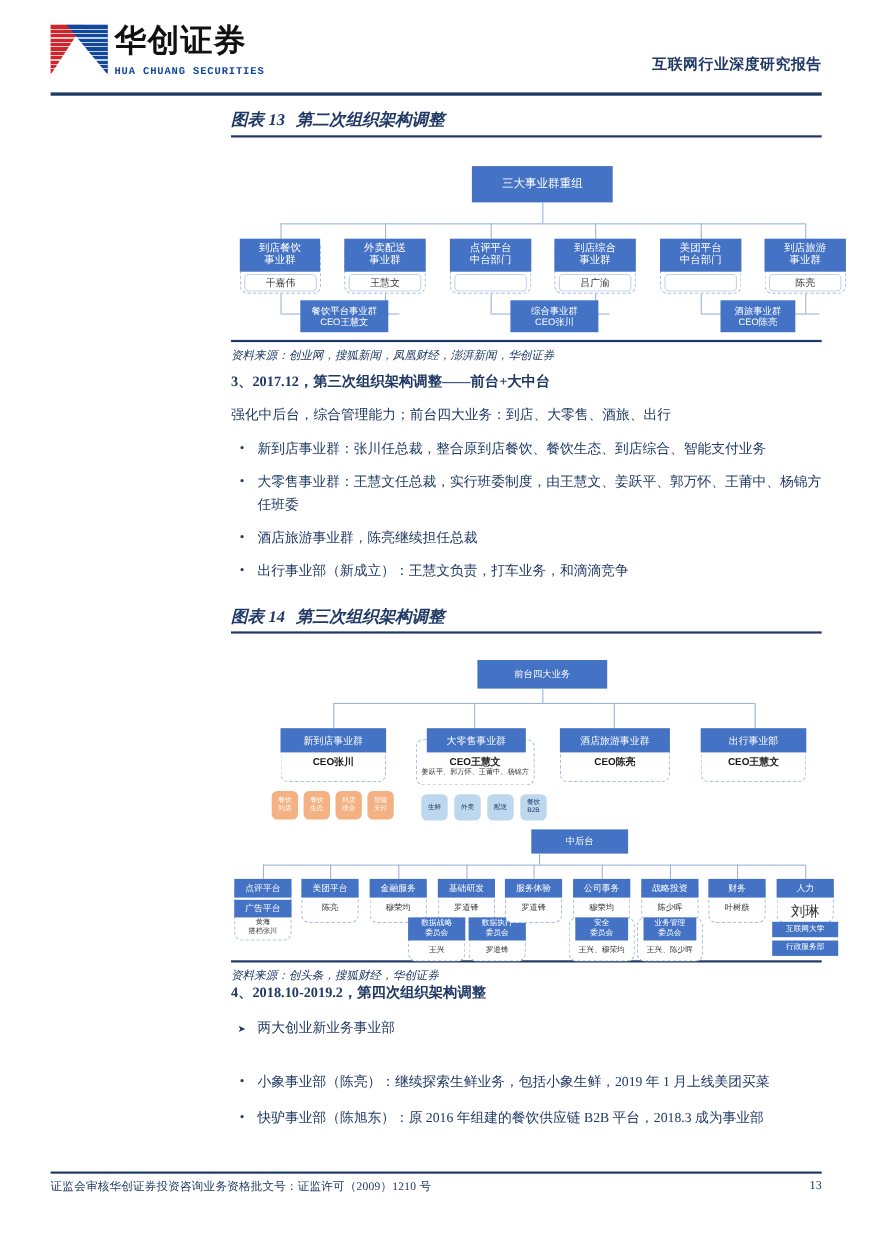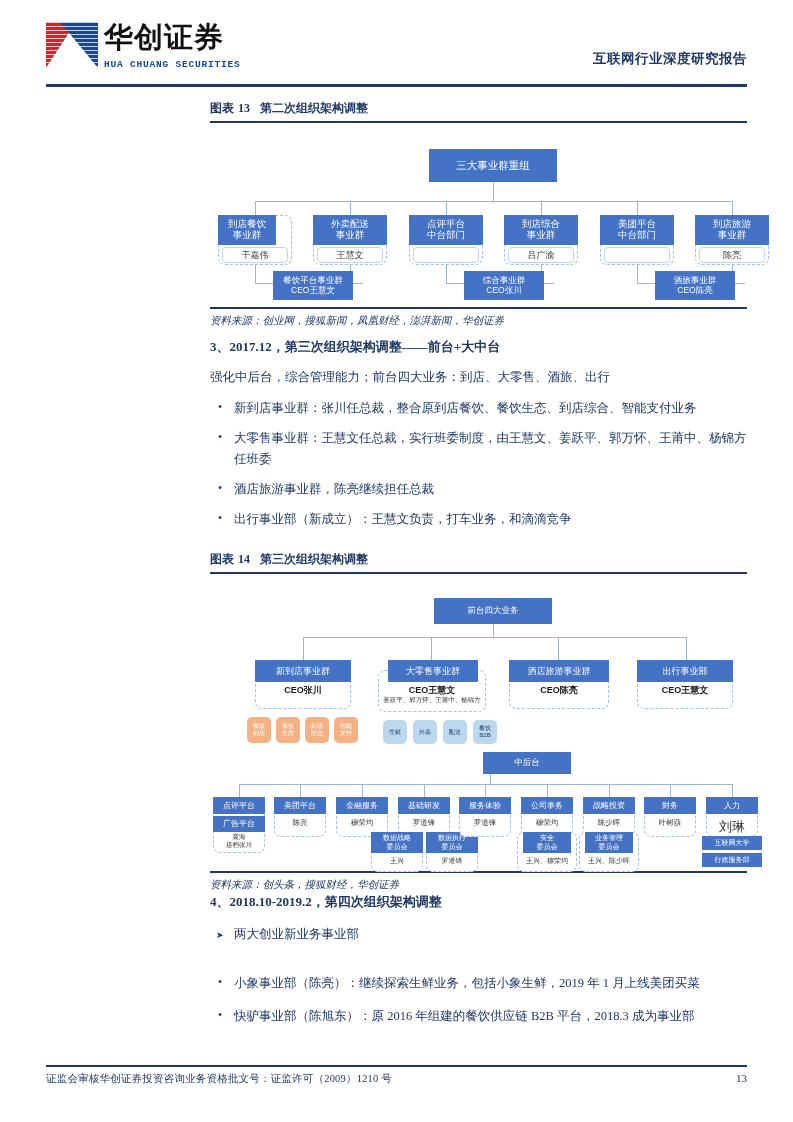--- a/index.html
+++ b/index.html
@@ -36,21 +36,21 @@
     color:#1f3864;letter-spacing:.5px;
   }
   .hdr-rule{position:absolute;left:46px;top:84px;width:701px;height:3px;background:#1f3864;}
 
   
   .ftr-rule{position:absolute;left:46px;top:1065px;width:701px;height:2px;background:#1f3864;}
   .ftr-txt{position:absolute;left:46px;top:1072px;font-size:10.5px;color:#1f3864;letter-spacing:.2px;}
   .ftr-pg{position:absolute;right:46px;top:1072px;font-size:11px;color:#1f3864;}
 
   
-  .exh-title{font-weight:bold;font-size:12px;color:#1f3864;}
+  .exh-title{font-weight:bold;font-size:15px;color:#1f3864;font-style:italic;}
   .exh-title .lbl{margin-right:4px;}
   .exh-title .num{margin-right:10px;}
   .exh-rule{height:2px;background:#1f3864;margin-top:4px;}
   .exh-rule-b{height:2px;background:#1f3864;}
   .src{font-size:10.5px;font-style:italic;color:#1f3864;margin-top:5px;}
 
   
   .sec-h{font-weight:bold;font-size:13px;color:#1f3864;}
   .para{font-size:12.5px;color:#1f3864;line-height:20px;}
   .bul{font-size:12.5px;color:#1f3864;line-height:21px;position:relative;padding-left:24px;}
@@ -119,21 +119,21 @@
       <div class="ln ln-v" style="left:283px;top:59px;height:19px;"></div>
       <div class="ln ln-h" style="left:45px;top:78px;width:477px;"></div>
       <div class="ln ln-v" style="left:45px;top:78px;height:18px;"></div>
       <div class="ln ln-v" style="left:140px;top:78px;height:18px;"></div>
       <div class="ln ln-v" style="left:236px;top:78px;height:18px;"></div>
       <div class="ln ln-v" style="left:331px;top:78px;height:18px;"></div>
       <div class="ln ln-v" style="left:427px;top:78px;height:18px;"></div>
       <div class="ln ln-v" style="left:522px;top:78px;height:18px;"></div>
 
       <div class="nd nd-dash" style="left:8px;top:92px;width:74px;height:50px;"></div>
-      <div class="nd nd-blue" style="left:8px;top:92px;width:58px;height:30px;font-size:9.5px;white-space:pre-line;">到店餐饮
+      <div class="nd nd-blue" style="left:8px;top:92px;width:73px;height:30px;font-size:9.5px;white-space:pre-line;">到店餐饮
 事业群</div>
       <div class="nd" style="left:12px;top:124px;width:66px;height:16px;display:flex;align-items:center;justify-content:center;
            font-family:'Liberation Sans',sans-serif;font-size:9px;color:#333;border:1px solid #c4d3e8;background:#fff;border-radius:4px;">干嘉伟</div>
 
       <div class="nd nd-dash" style="left:103px;top:92px;width:74px;height:50px;"></div>
       <div class="nd nd-blue" style="left:103px;top:92px;width:74px;height:30px;font-size:9.5px;white-space:pre-line;">外卖配送
 事业群</div>
       <div class="nd" style="left:107px;top:124px;width:66px;height:16px;display:flex;align-items:center;justify-content:center;
            font-family:'Liberation Sans',sans-serif;font-size:9px;color:#333;border:1px solid #c4d3e8;background:#fff;border-radius:4px;">王慧文</div>
 
@@ -172,21 +172,21 @@
       <div class="ln ln-v" style="left:522px;top:142px;height:18px;"></div>
 
       <div class="nd nd-blue" style="left:63px;top:148px;width:80px;height:29px;font-size:8.5px;flex-direction:column;">
         <span>餐饮平台事业群</span>
         <span>CEO王慧文</span>
       </div>
       <div class="nd nd-blue" style="left:254px;top:148px;width:80px;height:29px;font-size:8.5px;flex-direction:column;">
         <span>综合事业群</span>
         <span>CEO张川</span>
       </div>
-      <div class="nd nd-blue" style="left:445px;top:148px;width:80px;height:29px;font-size:8.5px;flex-direction:column;">
+      <div class="nd nd-blue" style="left:445px;top:148px;width:68px;height:29px;font-size:8.5px;flex-direction:column;">
         <span>酒旅事业群</span>
         <span>CEO陈亮</span>
       </div>
     </div>
 
     <div class="exh-rule-b"></div>
     <div class="src">资料来源：创业网，搜狐新闻，凤凰财经，澎湃新闻，华创证券</div>
   </div>
 
   <div style="position:absolute;left:210px;top:338px;width:537px;">

